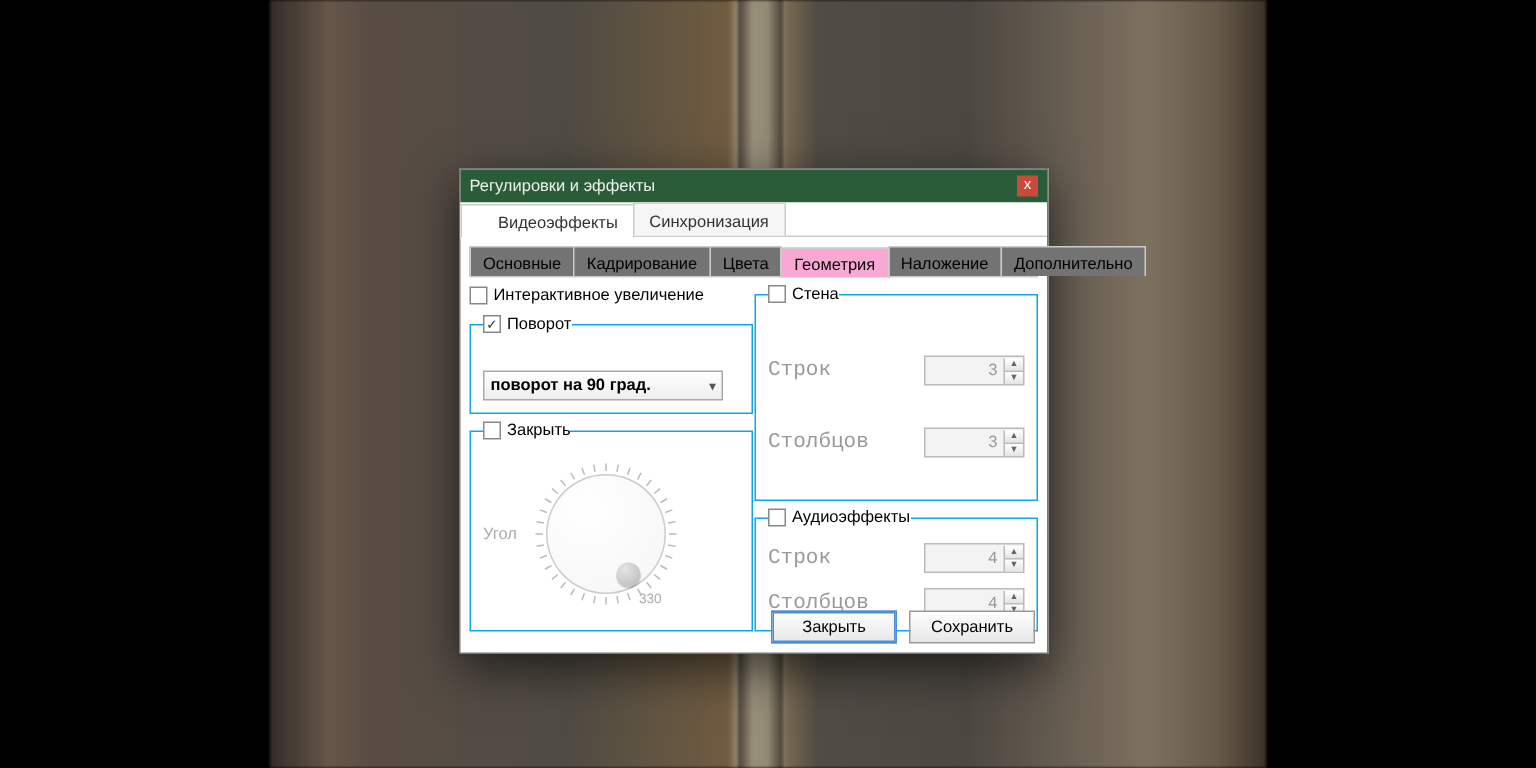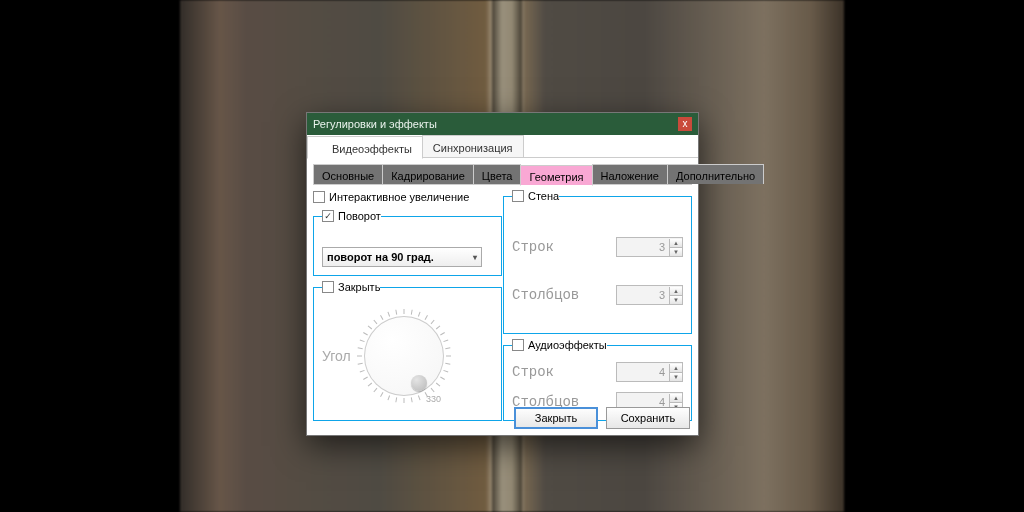--- a/index.html
+++ b/index.html
@@ -21,21 +21,21 @@
   .content { display: flex; padding: 4px 6px 6px 6px; gap: 1px; }
   .col { flex: 1; display: flex; flex-direction: column; gap: 4px; }
   .cb-row { display: flex; align-items: center; gap: 4px; height: 16px; }
   .cb { width: 12px; height: 12px; border: 1px solid #888; background: #fff; display: flex; align-items: center; justify-content: center; font-size: 9px; color: #333; cursor: pointer; box-sizing: border-box; }
   fieldset { border: 1px solid #0ea5e9; margin: 0; padding: 6px 8px 8px 8px; }
   legend { padding: 0; margin: 0; }
   legend .cb-row { height: 14px; }
   .combo { width: 150px; height: 18px; border: 1px solid #aaa; background: linear-gradient(#fff,#eee); display: flex; align-items: center; padding: 0 4px; justify-content: space-between; font-size: 11px; margin-top: 18px; font-weight: bold; }
   .combo .arrow { font-size: 8px; color: #555; }
   .dial-area { display: flex; align-items: center; gap: 6px; height: 112px; }
-  .dial-label { color: #aaa; font-size: 14px; width: 26px; }
+  .dial-label { color: #aaa; font-size: 11px; width: 26px; }
   .dial { position: relative; width: 100px; height: 100px; }
   .dial-face { position: absolute; left: 10px; top: 10px; width: 80px; height: 80px; border-radius: 50%; background: radial-gradient(circle at 35% 30%, #ffffff, #f5f5f5); box-shadow: inset 0 0 0 1px #ccc; }
   .dial svg { position: absolute; left: 0; top: 0; }
   .knob { position: absolute; width: 16px; height: 16px; border-radius: 50%; background: radial-gradient(circle at 35% 30%, #e4e4e4, #b8b8b8); left: 57px; top: 69px; box-shadow: 0 1px 1px rgba(0,0,0,0.25); }
   .dial-num { position: absolute; left: 72px; top: 88px; font-size: 9px; color: #999; }
   .field-row { display: flex; align-items: center; justify-content: space-between; height: 20px; margin-top: 10px; }
   .field-row label { color: #999; font-size: 14px; font-family: Liberation Mono, monospace; }
   .spinner { display: flex; align-items: center; border: 1px solid #bbb; height: 18px; background: #f3f3f3; }
   .spinner input { width: 44px; border: none; background: transparent; text-align: right; padding: 0 4px; color: #999; font-size: 11px; height: 16px; outline: none; }
   .spinner .btns { display: flex; flex-direction: column; border-left: 1px solid #bbb; }

